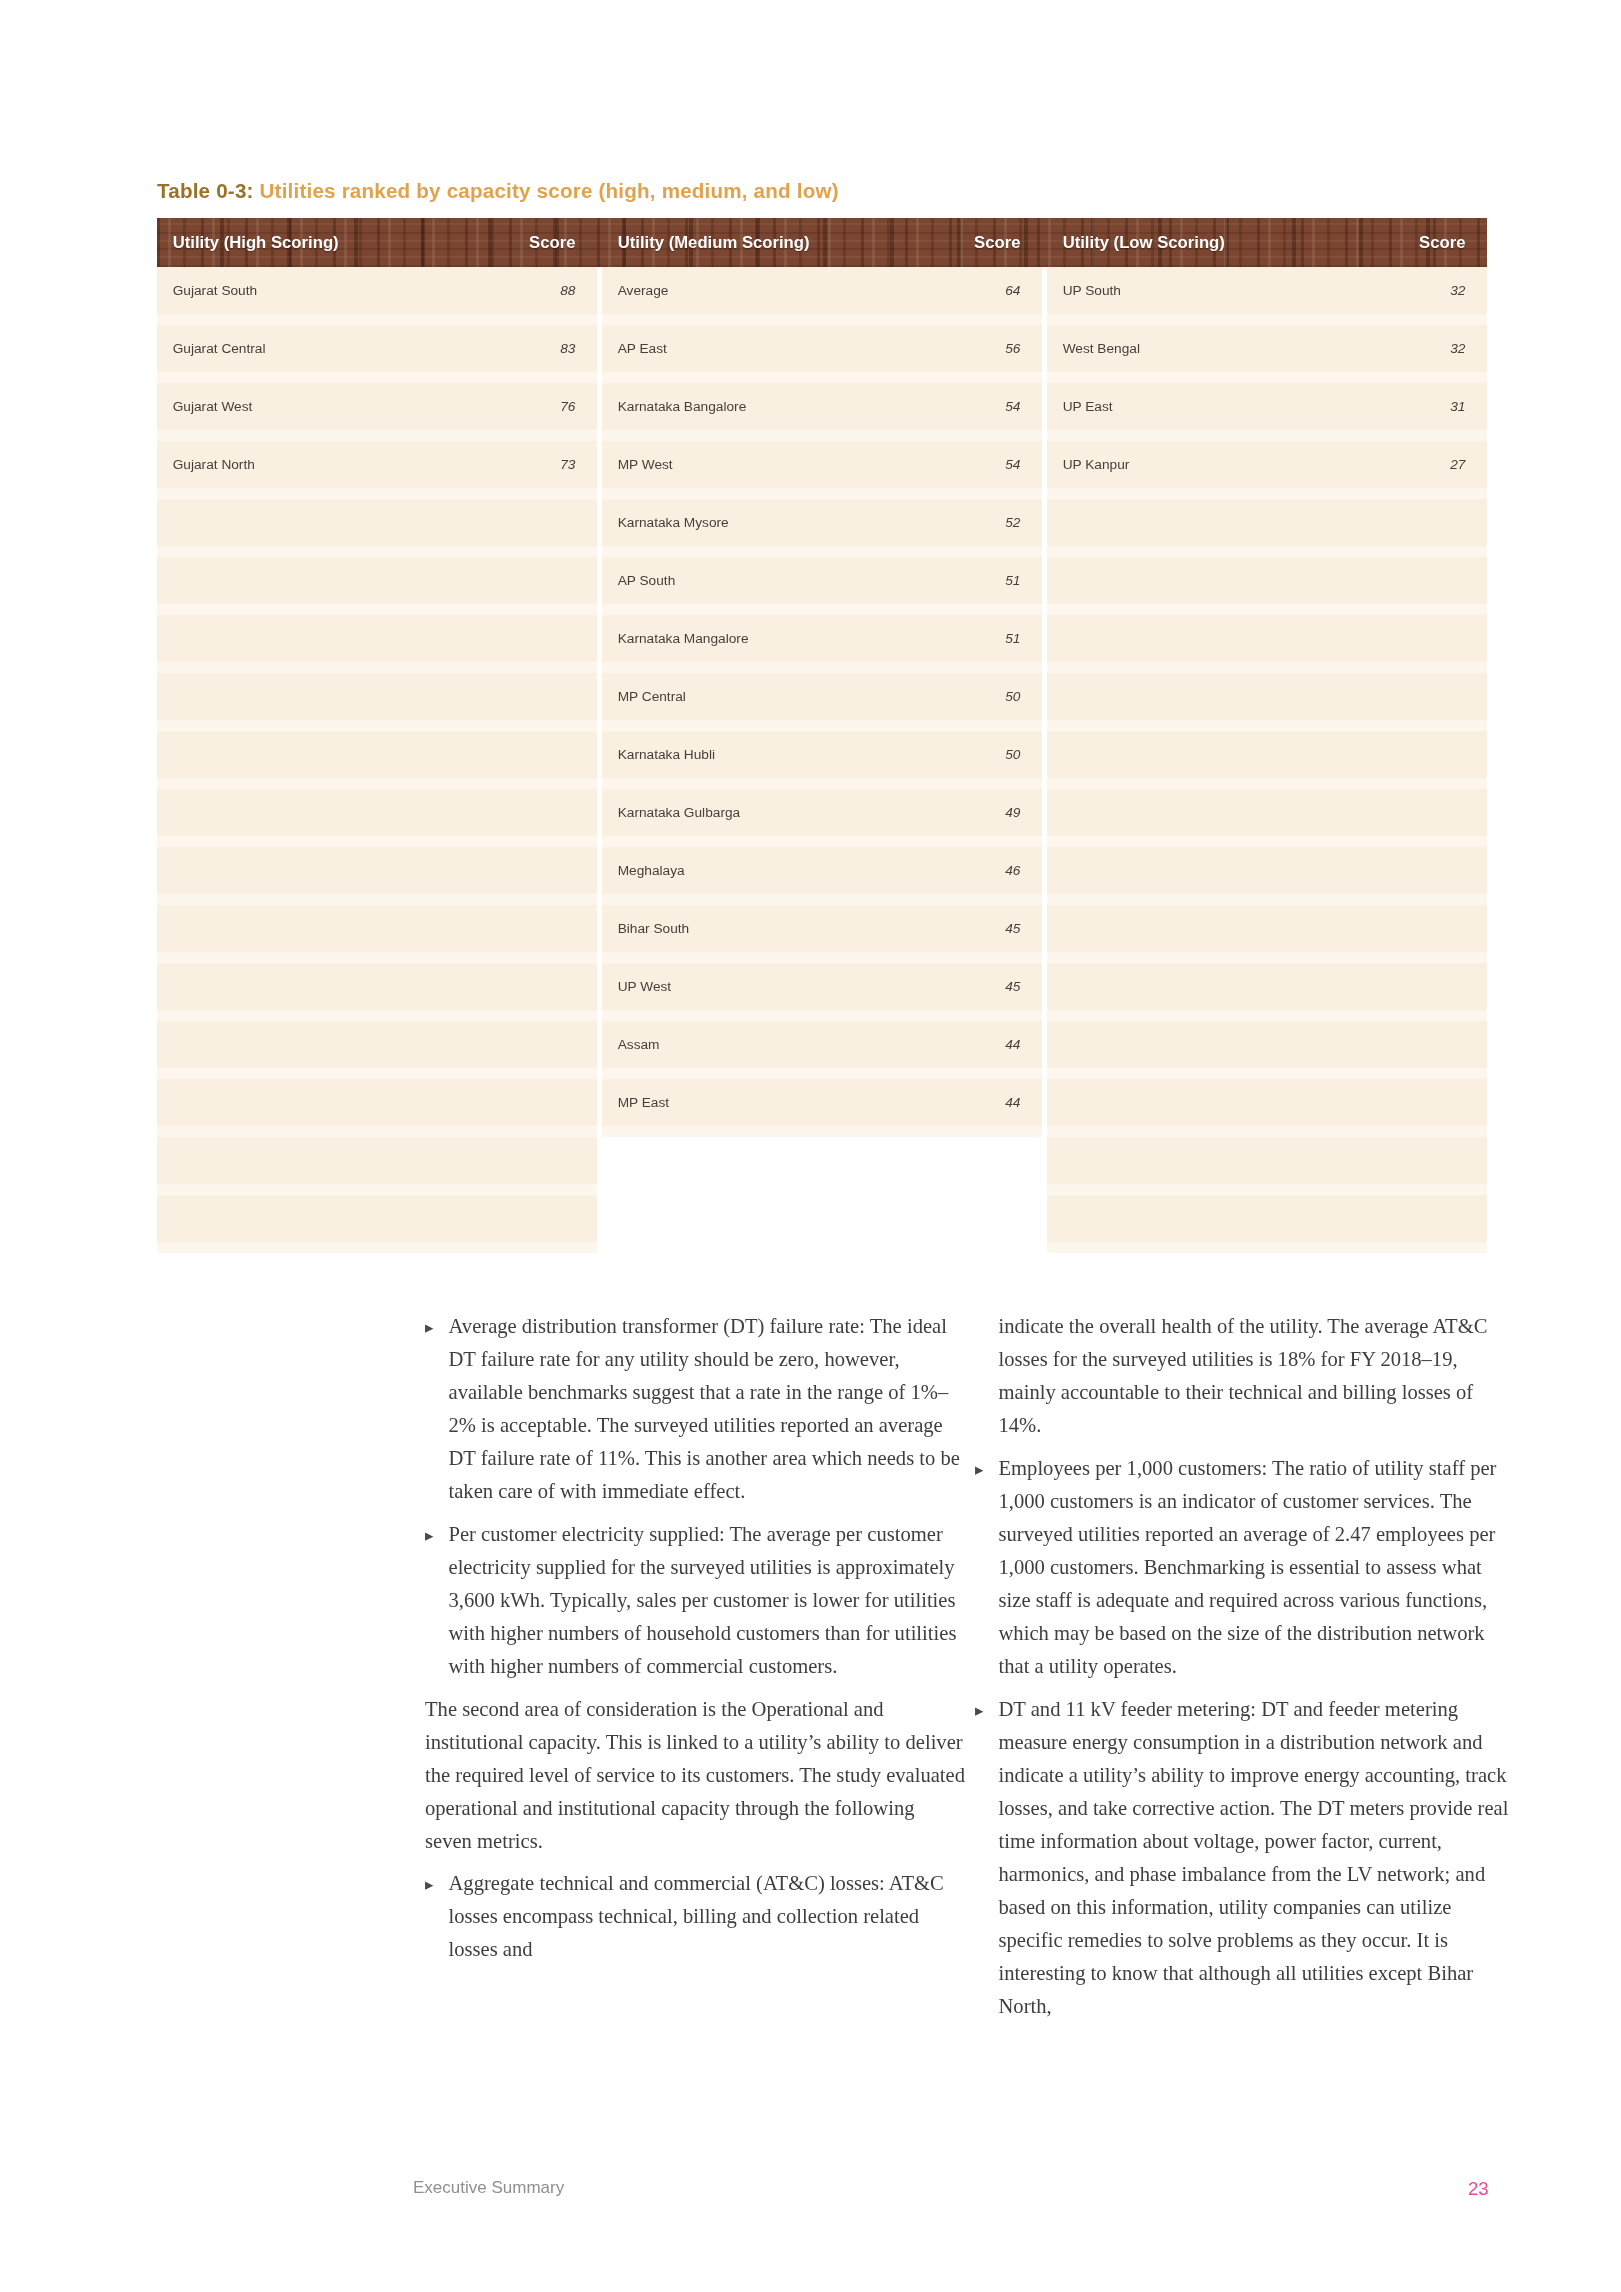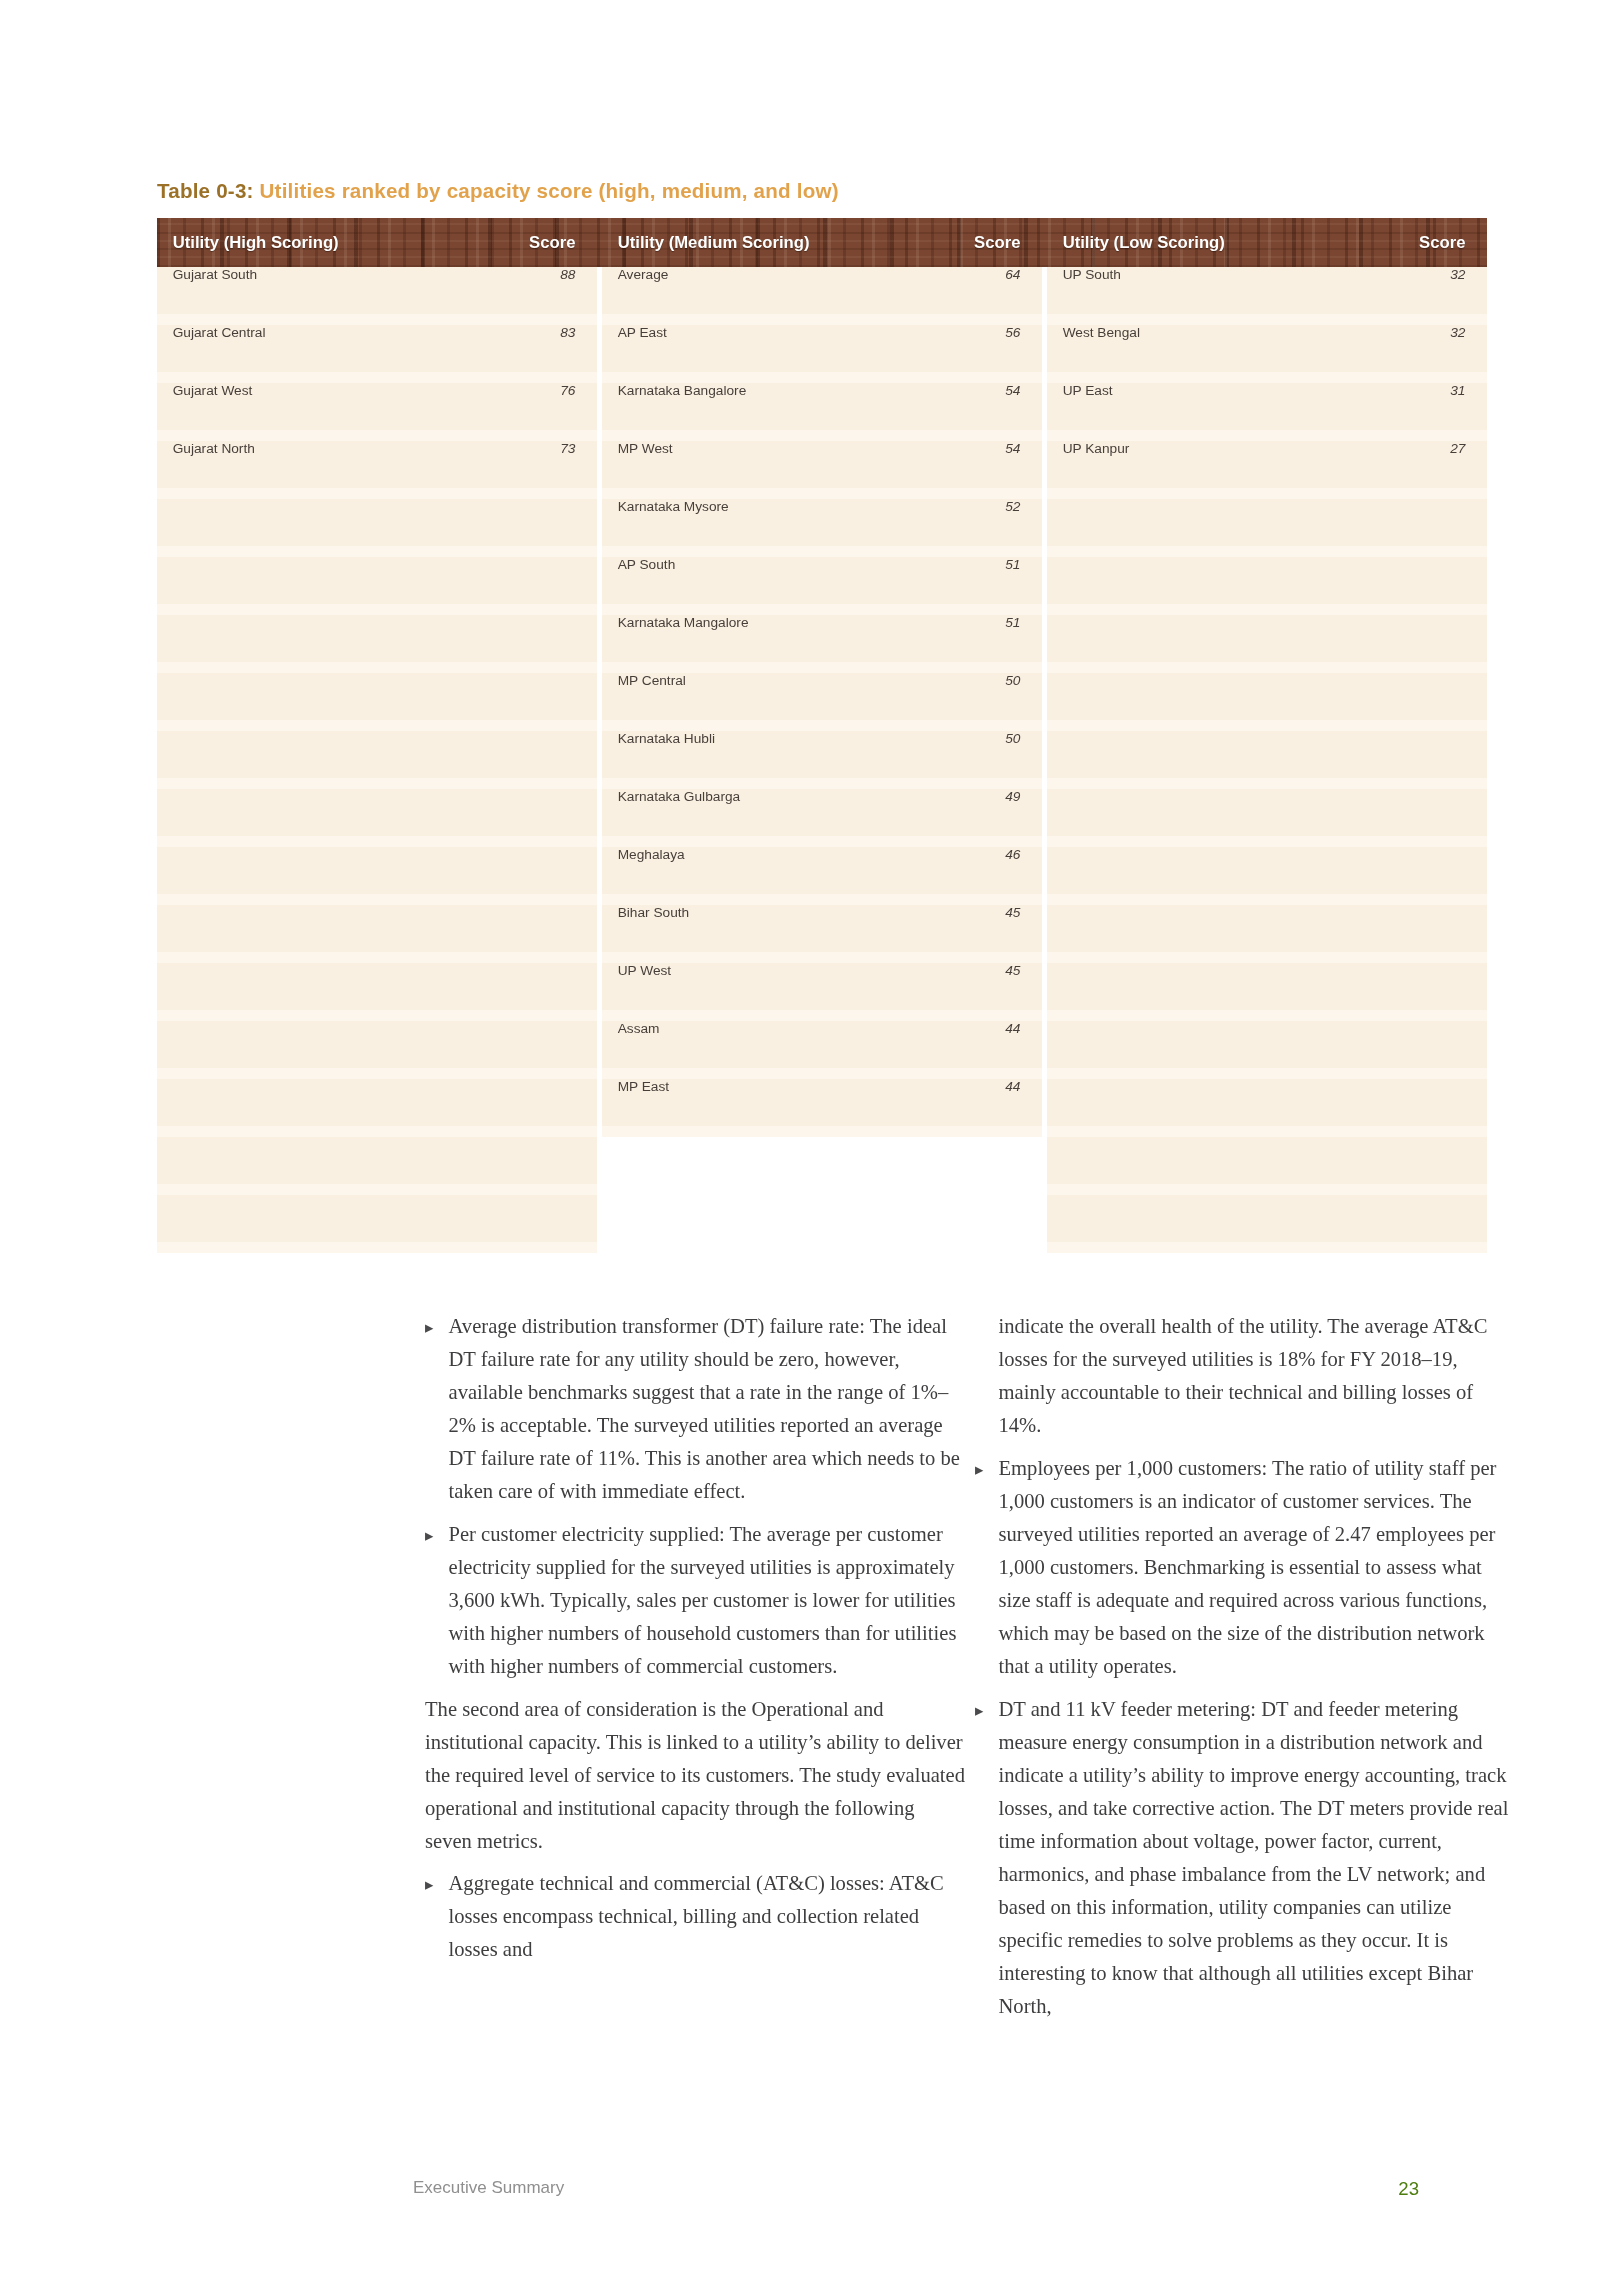--- a/index.html
+++ b/index.html
@@ -32,21 +32,21 @@
     flex:1 1 0;display:flex;align-items:center;justify-content:space-between;
     padding:0 21.6px 0 15.7px;
     border-radius:13px;
   }
   .thead .hlabel{color:#ffffff;font-weight:bold;font-size:16.7px;
     text-shadow:0 1px 1px rgba(0,0,0,0.35);}
   .tbody{display:flex;gap:4.9px;background:#ffffff;}
   .tgroup{flex:1 1 0;}
   .trow{
     height:47px;background:#faf0e2;border-bottom:11.8px solid #fcf6ec;
-    display:flex;justify-content:space-between;
+    display:flex;align-items:center;justify-content:space-between;
     padding:0 21.6px 0 15.7px;box-sizing:content-box;
   }
   .trow .u{font-size:13.7px;color:#473f39;}
   .trow .s{font-size:13.7px;color:#473f39;font-style:italic;}
 
   
   .textcol{
     position:absolute;width:541px;
     font-family:"Liberation Serif","DejaVu Serif",serif;
     font-size:20.6px;line-height:33px;color:#3e3e40;
@@ -60,22 +60,22 @@
   }
   .para{margin:0 0 9.8px 0;}
   .para.indent{padding-left:23.5px;}
 
   
   .footer-left{
     position:absolute;left:413px;top:2178px;
     font-size:17px;color:#8f8f8f;
   }
   .footer-page{
-    position:absolute;left:1360px;top:2178px;width:59px;text-align:right;
-    font-size:18.6px;color:#4d7c0f;
+    position:absolute;left:1468px;top:2178px;width:59px;
+    font-size:18.6px;color:#ec4899;
   }
 </style>
 </head>
 <body>
 
 <div class="table-title">
   <span class="prefix">Table 0-3:</span><span class="rest"> Utilities ranked by capacity score (high, medium, and low)</span>
 </div>
 
 <div class="cap-table">

